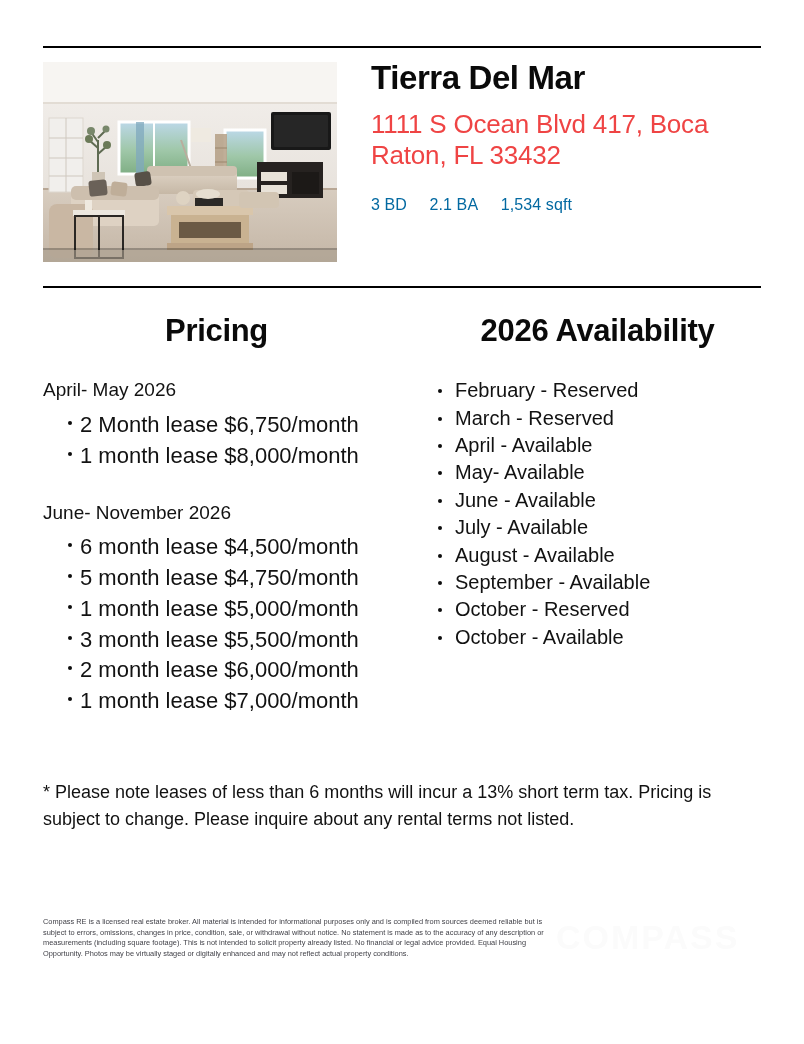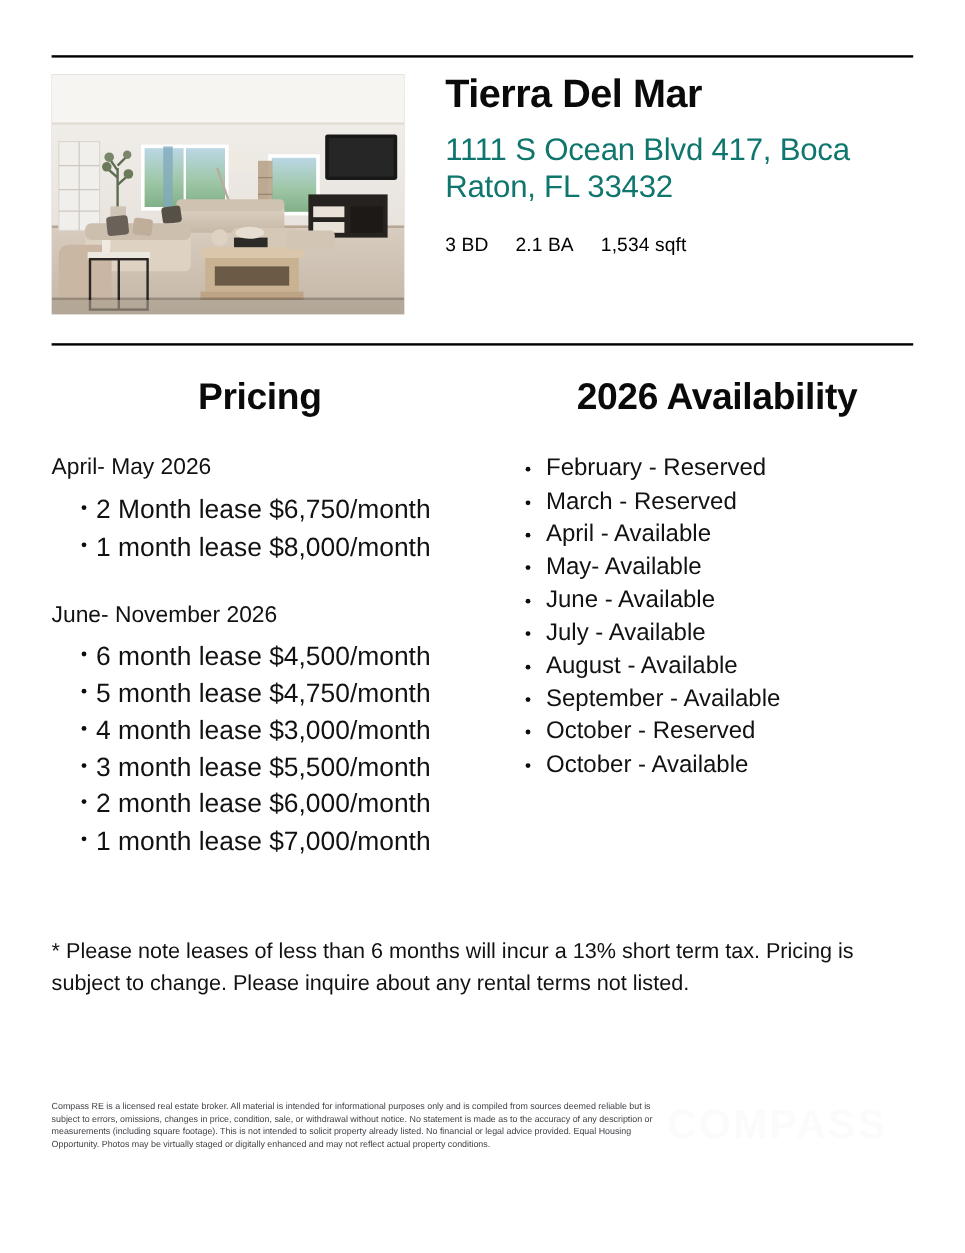--- a/index.html
+++ b/index.html
@@ -60,27 +60,27 @@
     letter-spacing: -0.4px;
     margin: 0;
     color: #0a0a0a;
   }
   .property-address {
     font-size: 26px;
     font-weight: normal;
     line-height: 1.18;
     letter-spacing: -0.2px;
     margin: 12px 0 0 0;
-    color: #0f766e;
+    color: #ef4444;
   }
   .property-stats {
     margin: 26px 0 0 0;
     font-size: 16px;
     letter-spacing: 0.1px;
-    color: #000000;
+    color: #0369a1;
     white-space: nowrap;
   }
   .property-stats .stat { margin-right: 18px; }
   .property-stats .stat:last-child { margin-right: 0; }
 
   
   .col {
     position: absolute;
     top: 312px;
   }
@@ -302,21 +302,21 @@
     <div class="group-label">April- May 2026</div>
     <ul class="bullets">
       <li>2 Month lease $6,750/month</li>
       <li>1 month lease $8,000/month</li>
     </ul>
 
     <div class="group-label">June- November 2026</div>
     <ul class="bullets">
       <li>6 month lease $4,500/month</li>
       <li>5 month lease $4,750/month</li>
-      <li>4 month lease $3,000/month</li>
+      <li>1 month lease $5,000/month</li>
       <li>3 month lease $5,500/month</li>
       <li>2 month lease $6,000/month</li>
       <li>1 month lease $7,000/month</li>
     </ul>
   </div>
 
   <div class="col col-avail">
     <h2 class="section-heading">2026 Availability</h2>
     <ul class="bullets avail-list">
       <li>February - Reserved</li>

